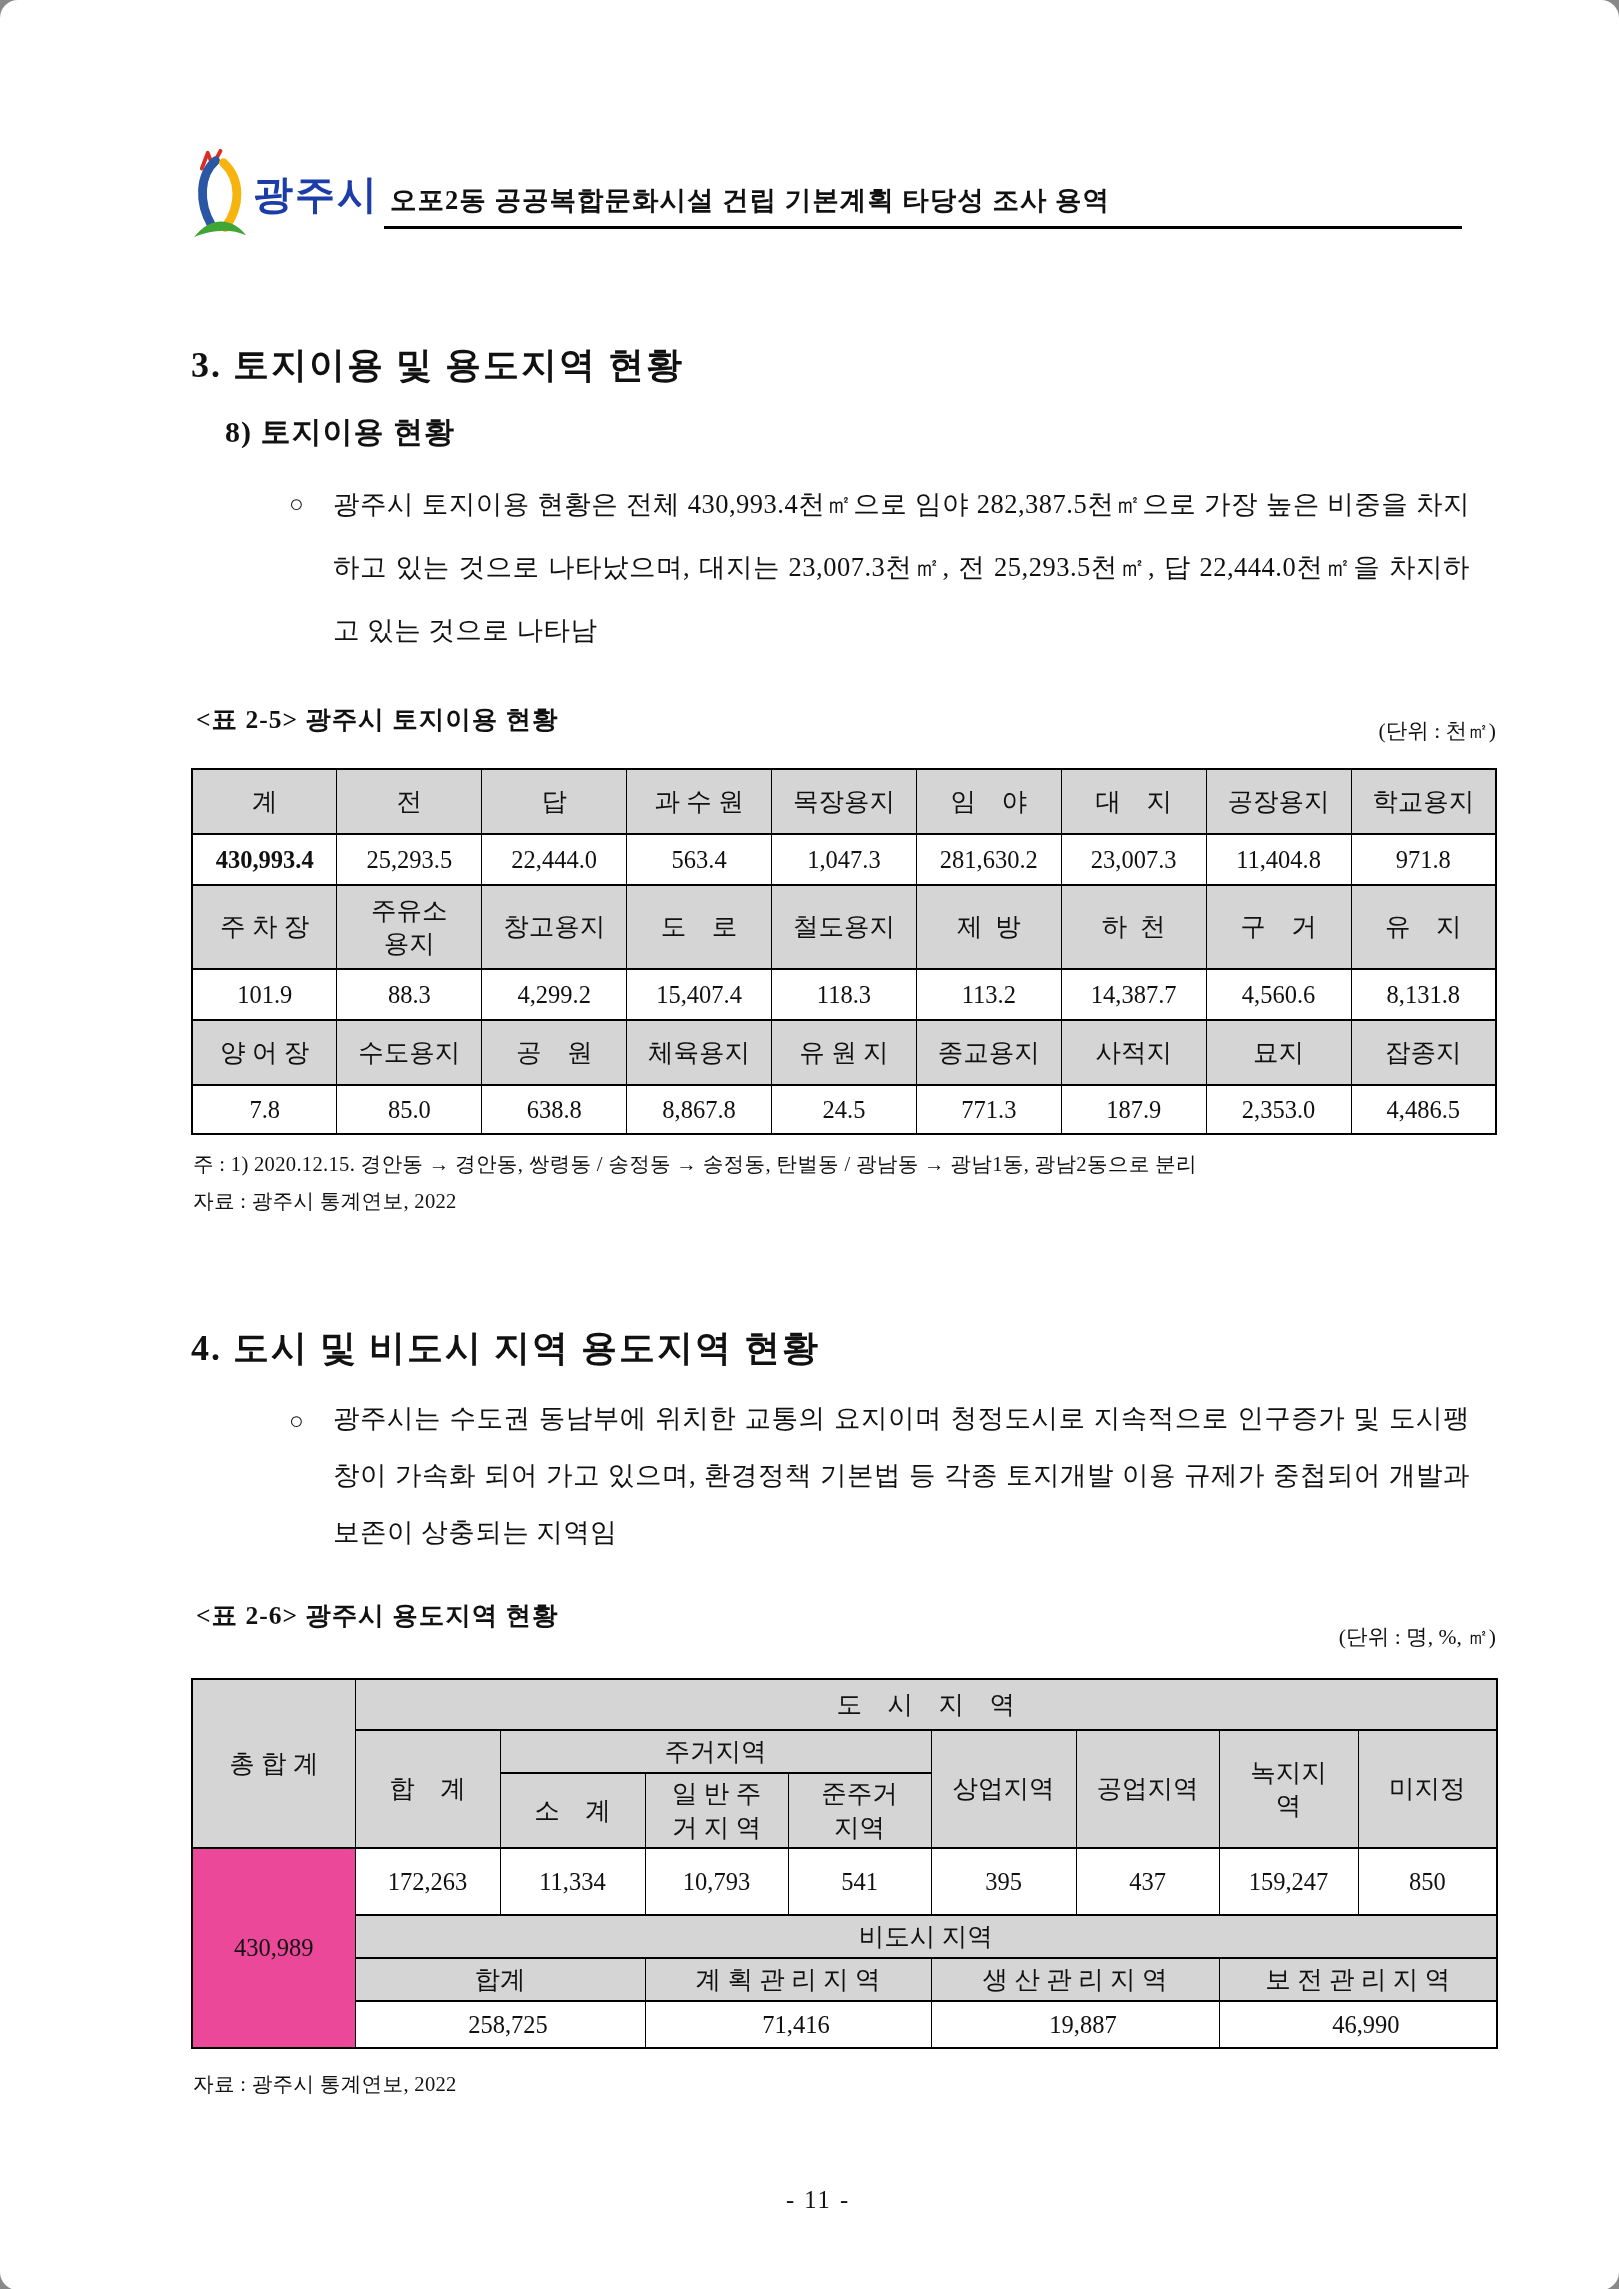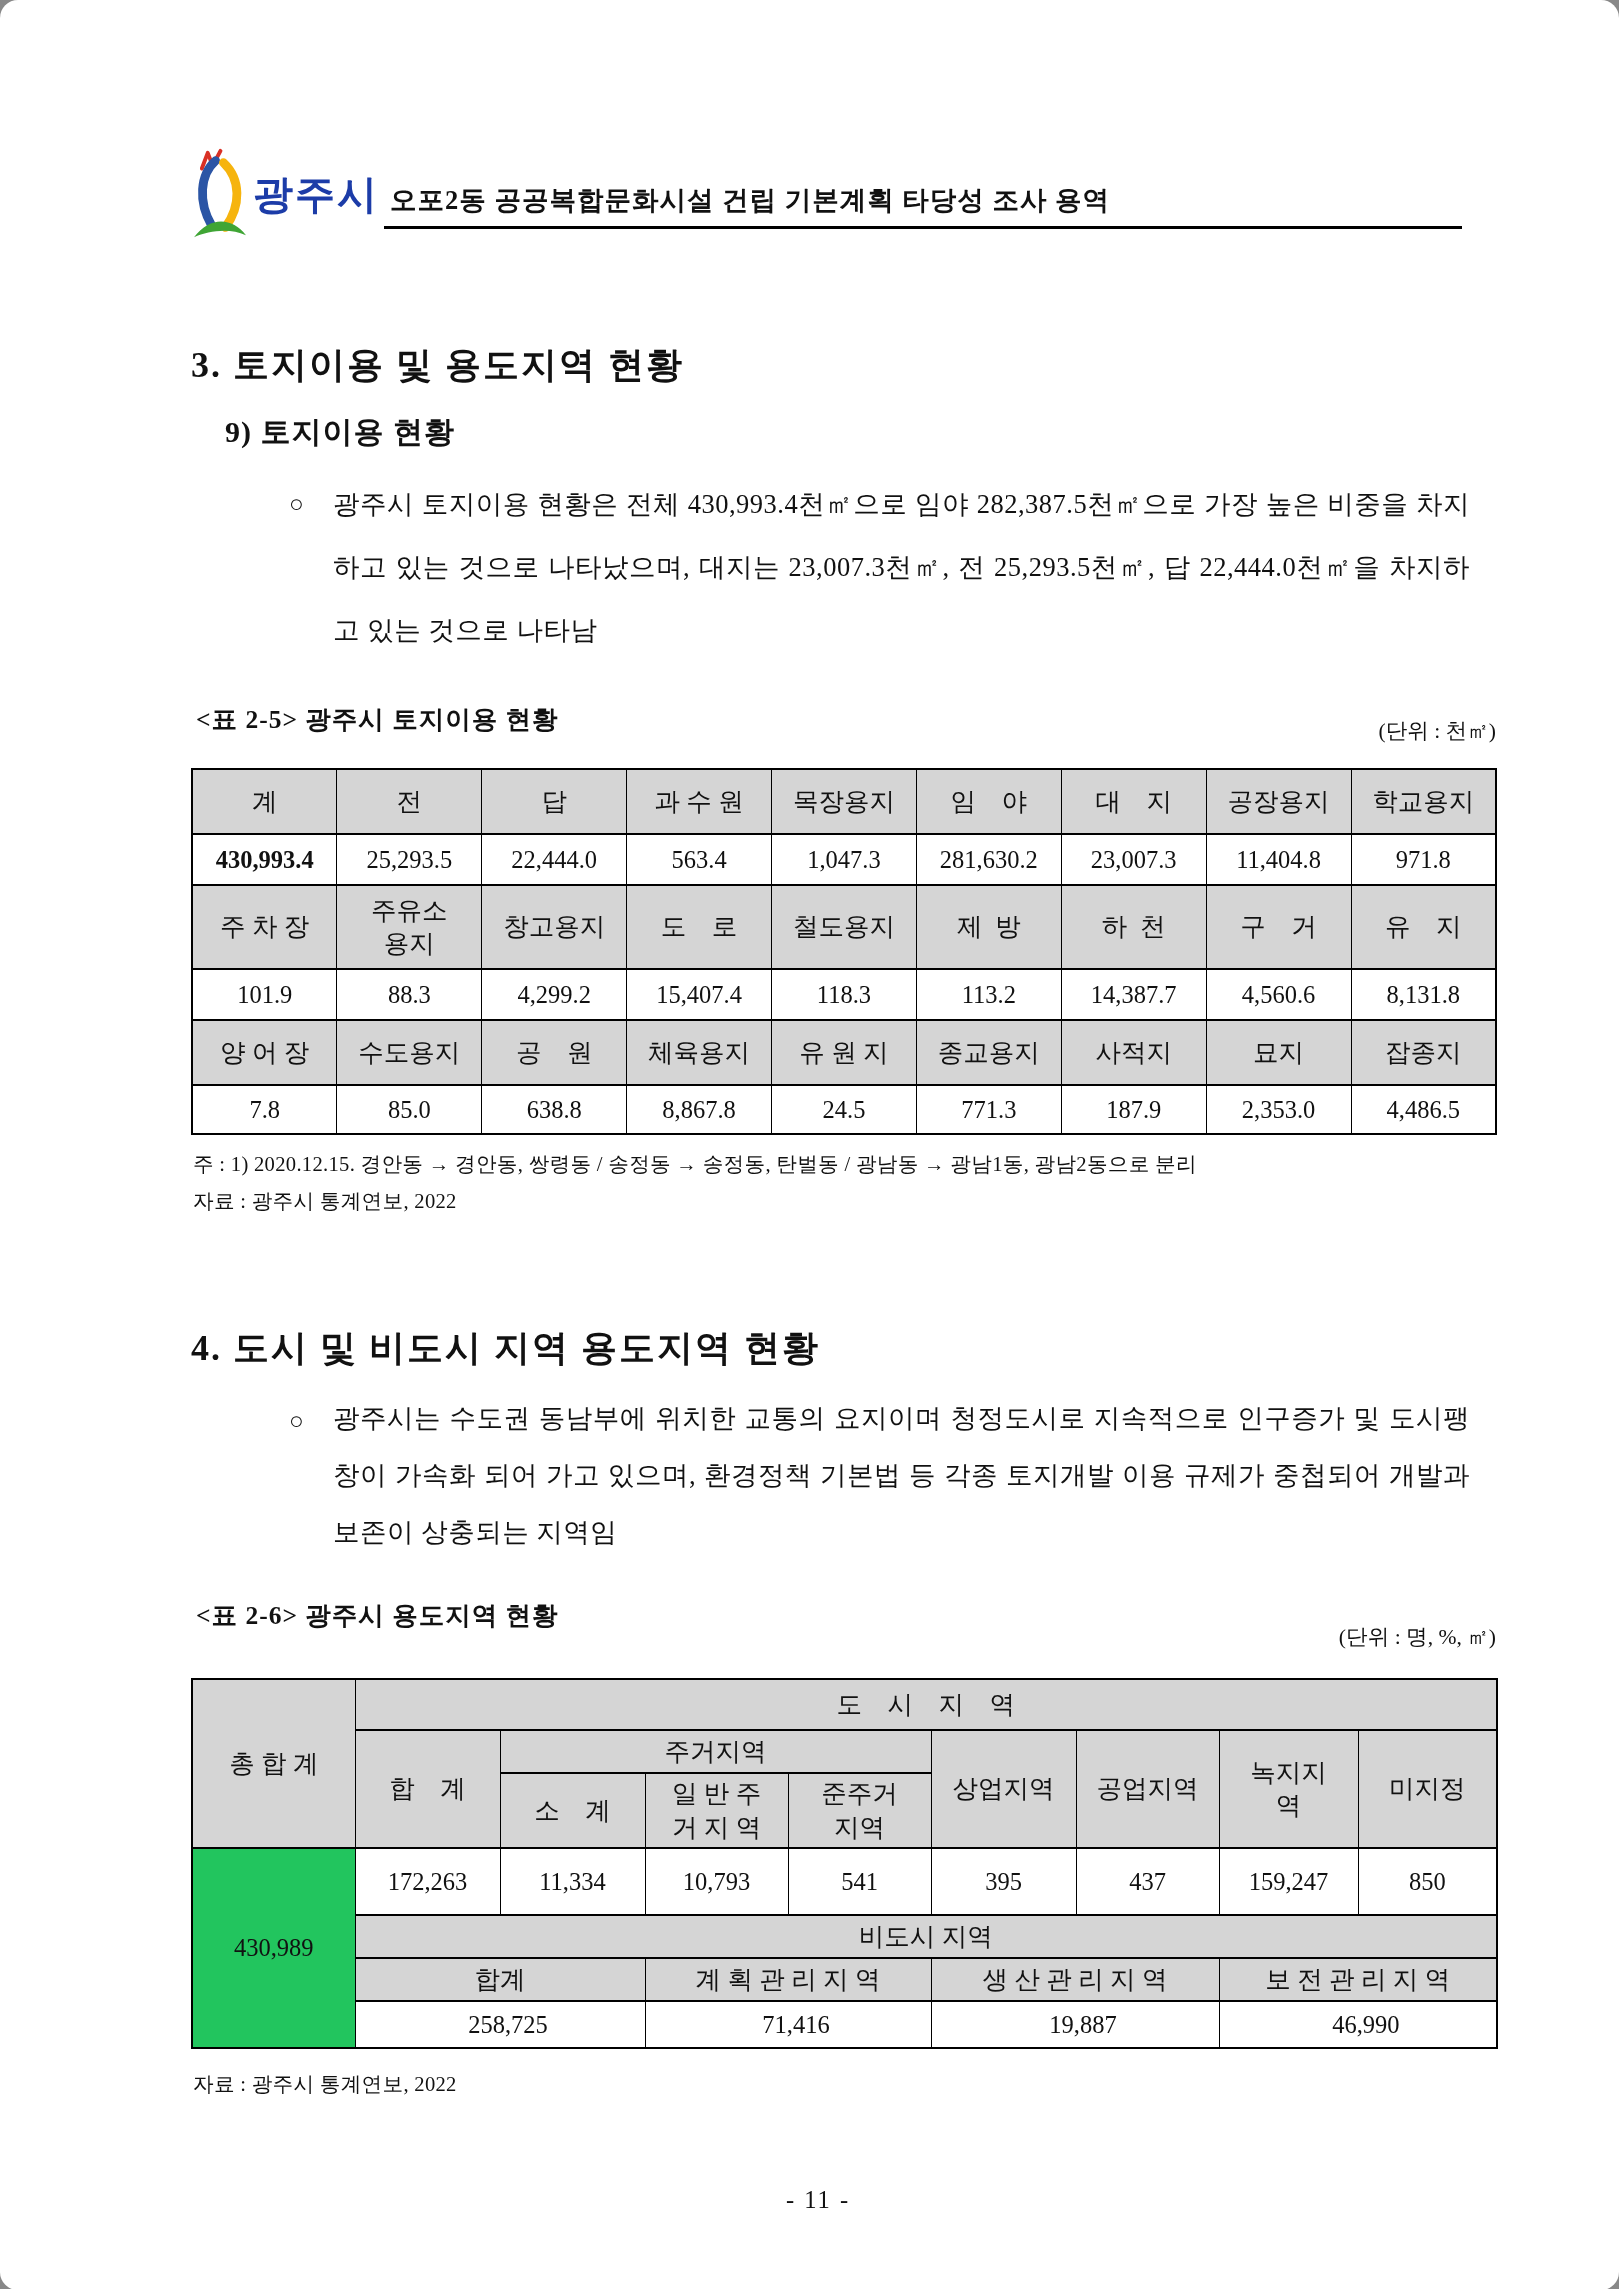--- a/index.html
+++ b/index.html
@@ -62,41 +62,41 @@
   .t25 tr.drow3 td{height:47px;}
 
   .t26{top:1678px;}
   .t26 tr.r1 td{height:49px;}
   .t26 tr.r2 td{height:41px;}
   .t26 tr.r3 td{height:73px;}
   .t26 tr.r4 td{height:65px; border-top:2.9px solid #000; border-bottom:2.9px solid #000;}
   .t26 tr.r5 td{height:41px;}
   .t26 tr.r6 td{height:41px; border-bottom:2.9px solid #000;}
   .t26 tr.r7 td{height:45px;padding-left:20px;}
-  .t26 td.total-cell{background:#22c55e;}
+  .t26 td.total-cell{background:#ec4899;}
 </style>
 </head>
 <body>
 
 <div class="page">
 
   <div class="abs logo-wrap">
     <svg width="61" height="104" viewBox="0 0 62 106" aria-hidden="true">
       <path d="M13 24 L19 8 L24 21 L32 6" fill="none" stroke="#d93025" stroke-width="4" stroke-linecap="round" stroke-linejoin="round"></path>
       <path d="M27 16 C11 30 9 58 23 82" fill="none" stroke="#2b55a5" stroke-width="9" stroke-linecap="round"></path>
       <path d="M35 18 C53 35 53 62 37 84" fill="none" stroke="#f6b40e" stroke-width="9" stroke-linecap="round"></path>
       <path d="M5 94 C22 72 44 74 58 92 C40 84 20 88 5 94 Z" fill="#3fa535"></path>
     </svg>
   </div>
   <div class="abs logo-text">광주시</div>
   <div class="abs doc-title">오포2동 공공복합문화시설 건립 기본계획 타당성 조사 용역</div>
   <div class="abs hdr-rule"></div>
 
   <div class="abs h-sec h3">3. 토지이용 및 용도지역 현황</div>
-  <div class="abs h-sub">9) 토지이용 현황</div>
+  <div class="abs h-sub">8) 토지이용 현황</div>
   <div class="abs bullet b1">
     <span class="marker">○</span>
     <p>광주시 토지이용 현황은 전체 430,993.4천㎡으로 임야 282,387.5천㎡으로 가장 높은 비중을 차지하고 있는 것으로 나타났으며, 대지는 23,007.3천㎡, 전 25,293.5천㎡, 답 22,444.0천㎡을 차지하고 있는 것으로 나타남</p>
   </div>
 
   <div class="abs tbl-caption cap25">&lt;표 2-5&gt; 광주시 토지이용 현황</div>
   <div class="abs tbl-unit unit25">(단위 : 천㎡)</div>
 
   <table class="tbl t25">
     <colgroup>

